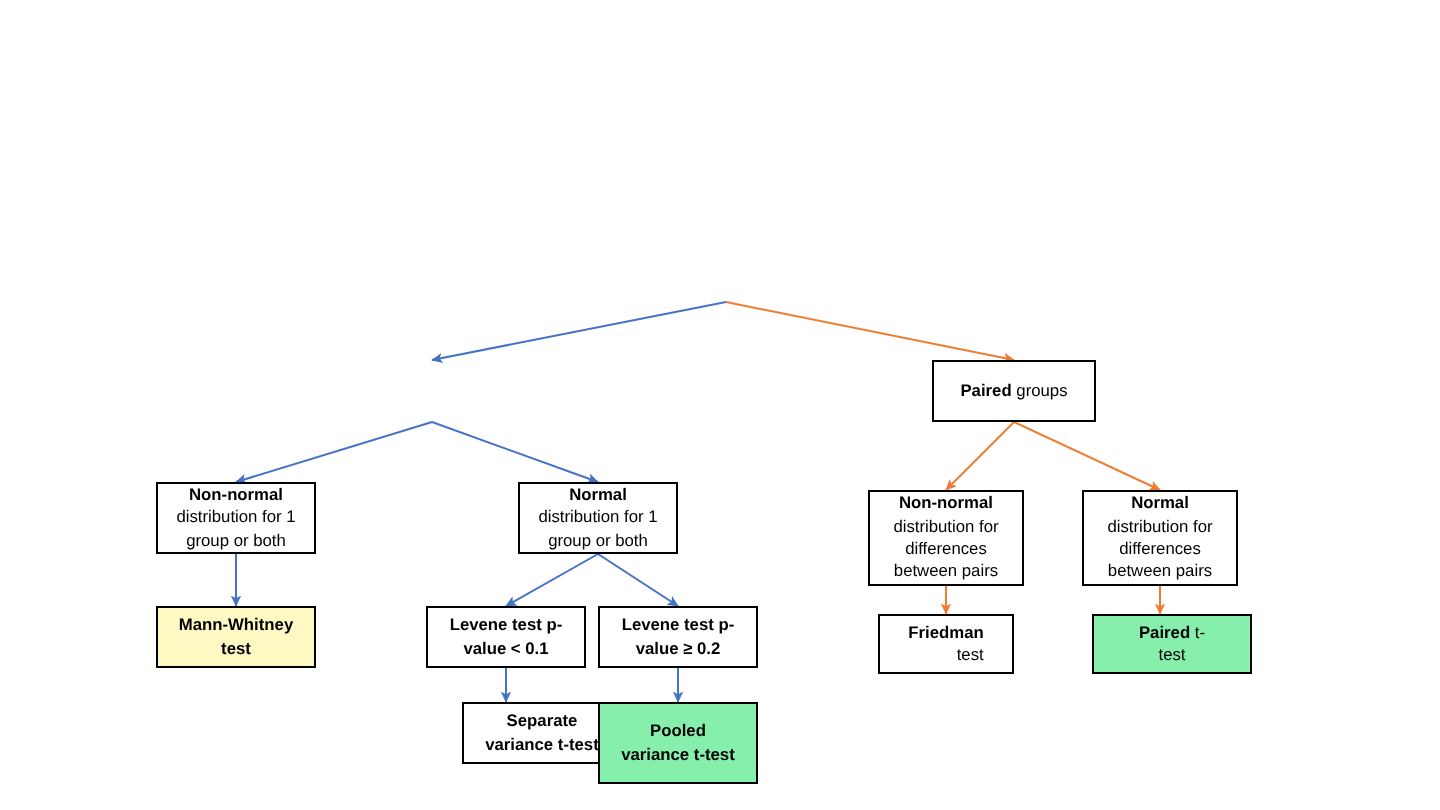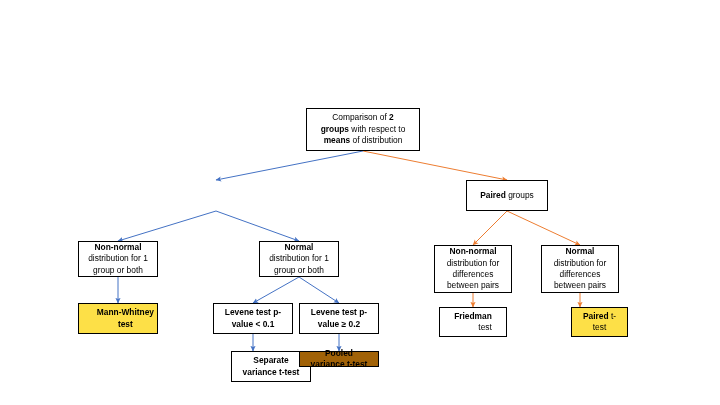--- a/index.html
+++ b/index.html
@@ -64,52 +64,49 @@
       <line x1="507" y1="211" x2="473" y2="245" stroke="#ED7D31" stroke-width="1" marker-end="url(#ah1)"></line>
       <line x1="507" y1="211" x2="580" y2="245" stroke="#ED7D31" stroke-width="1" marker-end="url(#ah1)"></line>
       <line x1="118" y1="277" x2="118" y2="303" stroke="#4472C4" stroke-width="1" marker-end="url(#ah0)"></line>
       <line x1="299" y1="277" x2="253" y2="303" stroke="#4472C4" stroke-width="1" marker-end="url(#ah0)"></line>
       <line x1="299" y1="277" x2="339" y2="303" stroke="#4472C4" stroke-width="1" marker-end="url(#ah0)"></line>
       <line x1="253" y1="334" x2="253" y2="351" stroke="#4472C4" stroke-width="1" marker-end="url(#ah0)"></line>
       <line x1="339" y1="334" x2="339" y2="351" stroke="#4472C4" stroke-width="1" marker-end="url(#ah0)"></line>
       <line x1="473" y1="293" x2="473" y2="307" stroke="#ED7D31" stroke-width="1" marker-end="url(#ah1)"></line>
       <line x1="580" y1="293" x2="580" y2="307" stroke="#ED7D31" stroke-width="1" marker-end="url(#ah1)"></line>
     </svg>
-<div class="node" style="left: 306px; top: 108px; width: 114px; height: 43px; border-color: rgb(0, 0, 0); background: rgb(255, 255, 255); color: rgb(0, 0, 0);">
-      <span class="txt"><span>Comparison of </span><span class="b">2</span><br><span class="b">groups</span><span> with respect to</span><br><span class="b">means</span><span> of distribution</span></span>
-    </div>
     <div class="node" style="left: 466px; top: 180px; width: 82px; height: 31px; border-color: rgb(0, 0, 0); background: rgb(255, 255, 255); color: rgb(0, 0, 0);">
       <span class="txt"><span class="b">Paired</span><span> groups</span></span>
     </div>
     <div class="node" style="left: 78px; top: 241px; width: 80px; height: 36px; border-color: rgb(0, 0, 0); background: rgb(255, 255, 255); color: rgb(0, 0, 0);">
       <span class="txt"><span class="b">Non-normal</span><br><span>distribution for 1</span><br><span>group or both</span></span>
     </div>
     <div class="node" style="left: 259px; top: 241px; width: 80px; height: 36px; border-color: rgb(0, 0, 0); background: rgb(255, 255, 255); color: rgb(0, 0, 0);">
       <span class="txt"><span class="b">Normal</span><br><span>distribution for 1</span><br><span>group or both</span></span>
     </div>
     <div class="node" style="left: 434px; top: 245px; width: 78px; height: 48px; border-color: rgb(0, 0, 0); background: rgb(255, 255, 255); color: rgb(0, 0, 0);">
       <span class="txt"><span class="b">Non-normal</span><br><span>distribution for</span><br><span>differences</span><br><span>between pairs</span></span>
     </div>
     <div class="node" style="left: 541px; top: 245px; width: 78px; height: 48px; border-color: rgb(0, 0, 0); background: rgb(255, 255, 255); color: rgb(0, 0, 0);">
       <span class="txt"><span class="b">Normal</span><br><span>distribution for</span><br><span>differences</span><br><span>between pairs</span></span>
     </div>
-    <div class="node" style="left: 78px; top: 303px; width: 80px; height: 31px; border-color: rgb(0, 0, 0); background: #fde047; color: rgb(0, 0, 0); justify-content: flex-end;">
+    <div class="node" style="left: 78px; top: 303px; width: 80px; height: 31px; border-color: rgb(0, 0, 0); background: #fef9c3; color: rgb(0, 0, 0);">
       <span class="txt"><span class="b">Mann-Whitney</span><br><span class="b">test</span></span>
     </div>
     <div class="node" style="left: 213px; top: 303px; width: 80px; height: 31px; border-color: rgb(0, 0, 0); background: rgb(255, 255, 255); color: rgb(0, 0, 0);">
       <span class="txt"><span class="b">Levene test p-</span><br><span class="b">value &lt; 0.1</span></span>
     </div>
     <div class="node" style="left: 299px; top: 303px; width: 80px; height: 31px; border-color: rgb(0, 0, 0); background: rgb(255, 255, 255); color: rgb(0, 0, 0);">
       <span class="txt"><span class="b">Levene test p-</span><br><span class="b">value ≥ 0.2</span></span>
     </div>
     <div class="node" style="left: 231px; top: 351px; width: 80px; height: 31px; border-color: rgb(0, 0, 0); background: rgb(255, 255, 255); color: rgb(0, 0, 0);">
       <span class="txt"><span class="b">Separate</span><br><span class="b">variance t-test</span></span>
     </div>
-    <div class="node" style="left: 299px; top: 351px; width: 80px; height: 16px; border-color: rgb(0, 0, 0); background: #a16207; color: rgb(0, 0, 0);">
+    <div class="node" style="left: 299px; top: 351px; width: 80px; height: 41px; border-color: rgb(0, 0, 0); background: #86efac; color: rgb(0, 0, 0);">
       <span class="txt"><span class="b">Pooled</span><br><span class="b">variance t-test</span></span>
     </div>
     <div class="node" style="left: 439px; top: 307px; width: 68px; height: 30px; border-color: rgb(0, 0, 0); background: rgb(255, 255, 255); color: rgb(0, 0, 0); text-align: right;">
       <span class="txt"><span class="b">Friedman</span><br><span>test</span></span>
     </div>
-    <div class="node" style="left: 546px; top: 307px; width: 57px; height: 30px; border-color: rgb(0, 0, 0); background: #fde047; color: rgb(0, 0, 0); margin-left: 25px;">
+    <div class="node" style="left: 546px; top: 307px; width: 80px; height: 30px; border-color: rgb(0, 0, 0); background: #86efac; color: rgb(0, 0, 0);">
       <span class="txt"><span class="b">Paired</span><span> t-</span><br><span>test</span></span>
     </div>
   </div>
 
 </body></html>

